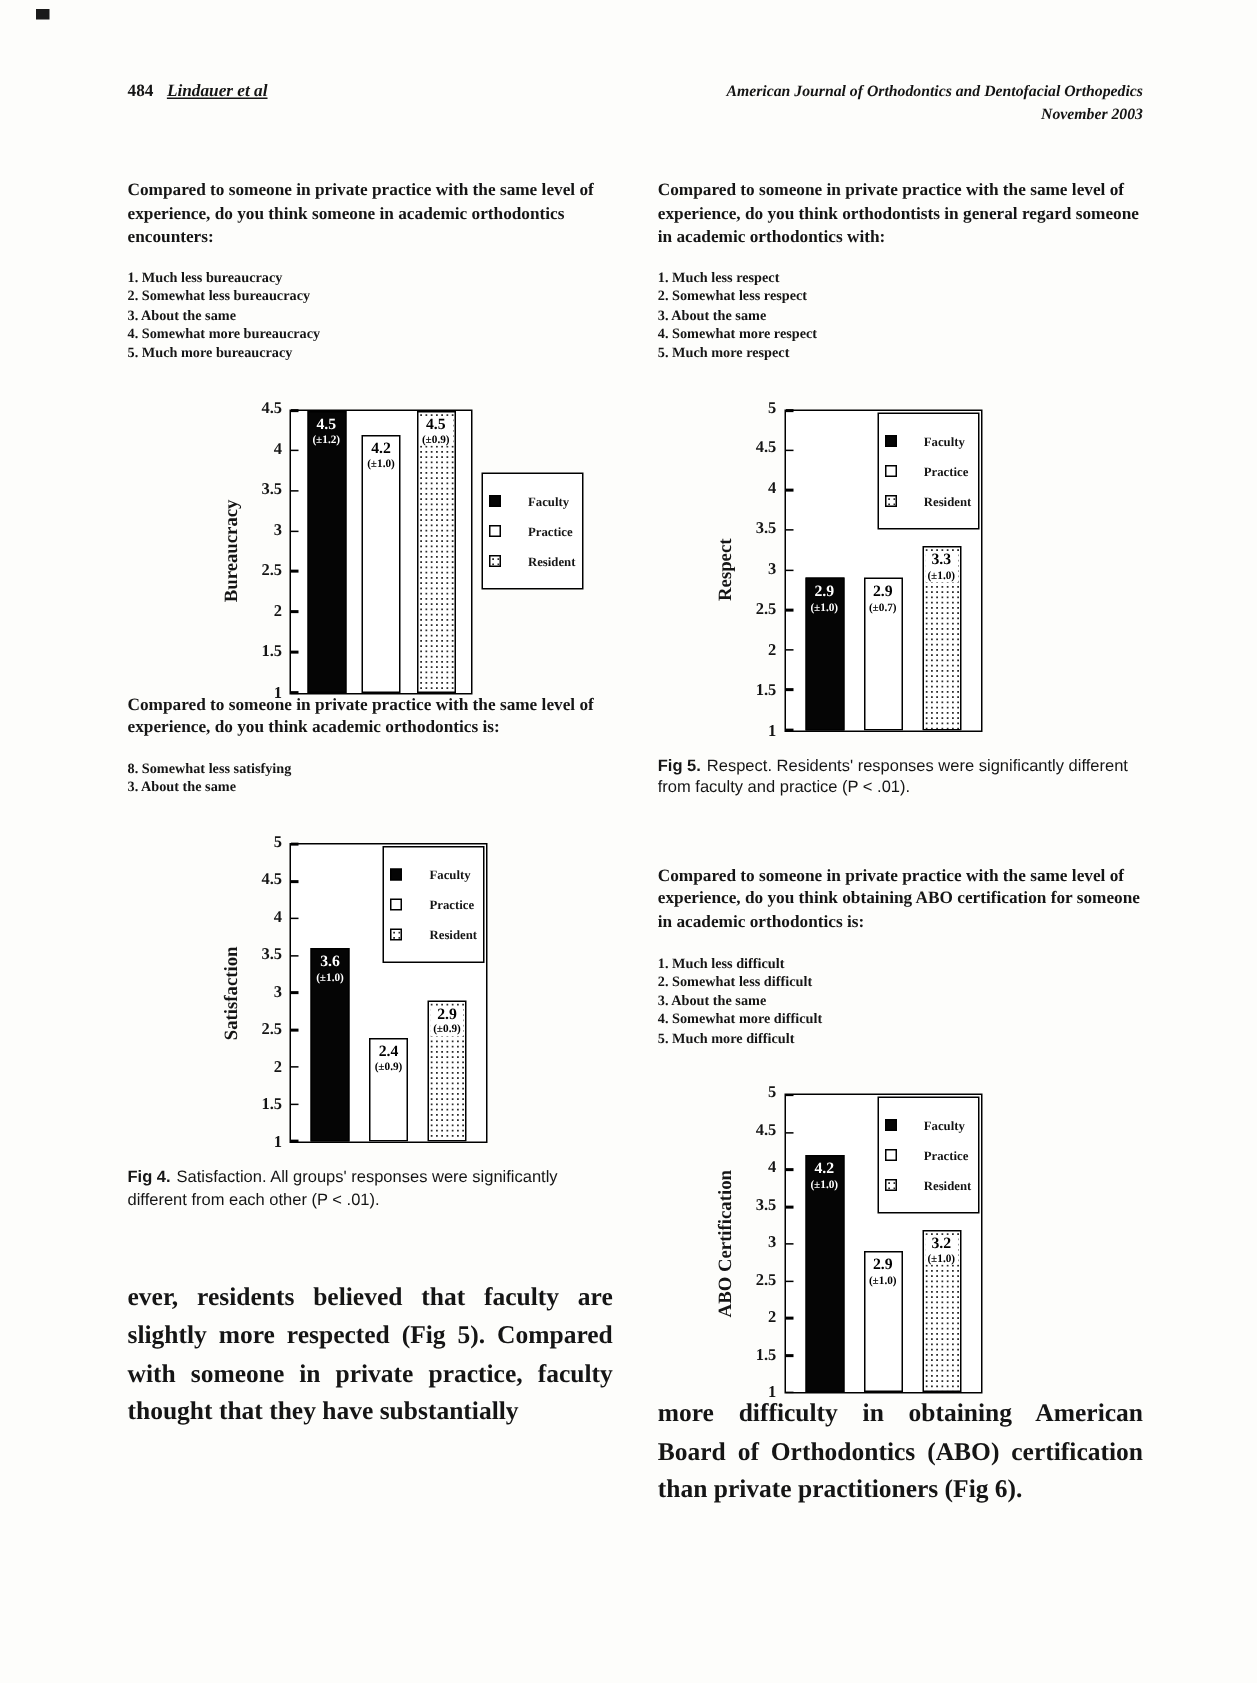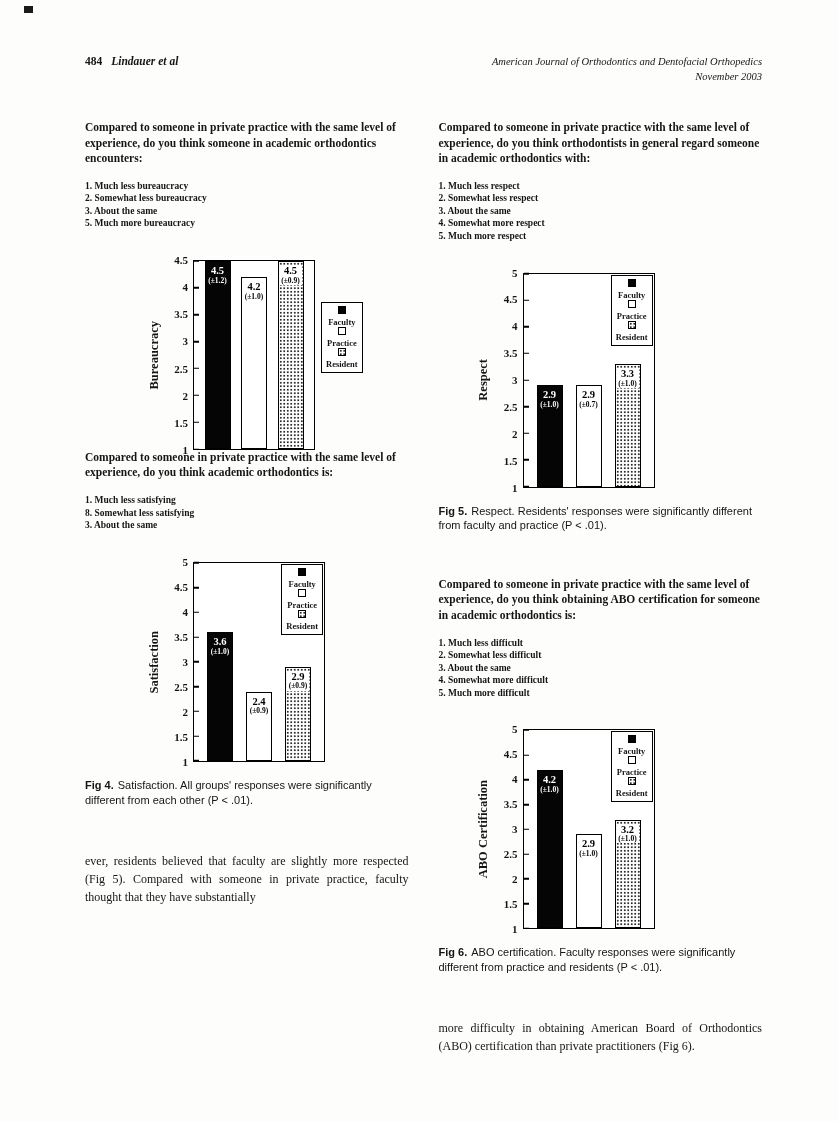--- a/index.html
+++ b/index.html
@@ -7,22 +7,22 @@
   body {
     width:838px; height:1122px; position:relative; overflow:hidden;
     font-family:"Liberation Serif", serif; color:#151515; background:#fdfdfb;
   }
   .artifact { position:absolute; left:24px; top:6px; width:9px; height:7px; background:#1a1a1a; }
   .page { padding:55px 76px 30px 85px; }
 
   
   .header { display:flex; justify-content:space-between; align-items:flex-start; margin-bottom:36px; }
   .h-left { font-size:11.5px; font-weight:bold; white-space:nowrap; }
-  .h-left .authors { font-style:italic; margin-left:9px; }
-  .h-right { text-align:right; font-size:10.5px; font-weight:normal; font-style:italic; line-height:1.4; }
+  .h-left .authors { font-style:italic; margin-left:9px;text-decoration:underline; }
+  .h-right { text-align:right; font-size:10.5px; font-weight:bold; font-style:italic; line-height:1.4; }
 
   
   .cols { display:grid; grid-template-columns:1fr 1fr; column-gap:30px; }
 
   
   .question { font-weight:bold; font-size:11.5px; line-height:1.32; margin:0 0 14px; }
   .options { margin:0 0 30px; }
   .option { font-weight:bold; font-size:9.5px; line-height:1.32; }
   .caption { font-family:"Liberation Sans", sans-serif; font-size:11px; line-height:1.35; margin:16px 0 44px; max-width:330px; }
   .cap-label { font-weight:bold; margin-right:4px; }
@@ -42,33 +42,33 @@
   .bar { position:relative; width:26px; border:1px solid #000; }
   .bar-faculty { background:#050505; color:#fff; }
   .bar-practice { background:#fff; color:#000; }
   .bar-resident { background-color:#fff; color:#000;
     background-image:radial-gradient(#2a2a2a 0.7px, transparent 0.85px); background-size:3.5px 3.5px; }
   .bar-label { position:absolute; top:3px; left:-4px; right:-4px; text-align:center; line-height:1.1; }
   .bar-resident .bar-label { background:#fff; left:1px; right:1px; }
   .bar-value { font-weight:bold; font-size:10.5px; }
   .bar-err { font-weight:bold; font-size:7.5px; }
   .legend { background:#fff; border:1px solid #000; padding:3px 4px; }
-  .legend-row { display:flex; align-items:center; gap:3px; margin:0 0;flex-direction:column; }
+  .legend-row { display:flex; align-items:center; gap:18px; margin:10px 0; }
   .swatch { width:8px; height:8px; border:1px solid #000; flex:none; }
   .legend-text { font-weight:bold; font-size:8.5px; white-space:nowrap; }
   .legend-right { margin-left:6px; margin-top:42px; }
   .legend-overlay { position:absolute; top:2px; right:2px; z-index:2; }
 
   
   .c0 .ylabel, .c0 .yaxis, .c0 .plot { height:190px; } .c0 .plot { width:122px; }
   .c1 .ylabel, .c1 .yaxis, .c1 .plot { height:200px; } .c1 .plot { width:132px; }
   .c2 .ylabel, .c2 .yaxis, .c2 .plot { height:215px; } .c2 .plot { width:132px; }
   .c3 .ylabel, .c3 .yaxis, .c3 .plot { height:200px; } .c3 .plot { width:132px; }
 
-  .bodytext { font-size:12px; line-height:1.5; text-align:justify; max-width:332px; }
+  .bodytext { font-size:17px; line-height:1.5; text-align:justify; max-width:332px;font-weight:bold; }
 </style>
 </head>
 <body>
 
 <div class="artifact"></div>
 
 <div class="page">
 
   <div class="header">
     <div class="h-left">
@@ -83,20 +83,21 @@
   <div class="cols">
 
     <div class="col-left">
 
       <section class="figure">
         <p class="question">Compared to someone in private practice with the same level of experience, do you think someone in academic orthodontics encounters:</p>
         <div class="options">
             <div class="option">1. Much less bureaucracy</div>
             <div class="option">2. Somewhat less bureaucracy</div>
             <div class="option">3. About the same</div>
+            <div class="option">4. Somewhat more bureaucracy</div>
             <div class="option">5. Much more bureaucracy</div>
           </div>
         <div class="chart c0">
           <div class="ylabel">
               <span>Bureaucracy</span>
             </div>
           <div class="yaxis">
               <div class="ytick" style="bottom: 0%;">1</div>
               <div class="ytick" style="bottom: 14.2857%;">1.5</div>
               <div class="ytick" style="bottom: 28.5714%;">2</div>
@@ -149,21 +150,20 @@
                 <span class="swatch bar-resident"></span>
                 <span class="legend-text">Resident</span>
               </div>
             </div>
         </div>
       </section>
 
       <section class="figure">
         <p class="question">Compared to someone in private practice with the same level of experience, do you think academic orthodontics is:</p>
         <div class="options">
-            <div class="option">1. Much less satisfying</div>
             <div class="option">8. Somewhat less satisfying</div>
             <div class="option">3. About the same</div>
           </div>
         <div class="chart c1">
           <div class="ylabel">
               <span>Satisfaction</span>
             </div>
           <div class="yaxis">
               <div class="ytick" style="bottom: 0%;">1</div>
               <div class="ytick" style="bottom: 12.5%;">1.5</div>
@@ -369,22 +369,19 @@
                   <span class="swatch bar-practice"></span>
                   <span class="legend-text">Practice</span>
                 </div>
                 <div class="legend-row">
                   <span class="swatch bar-resident"></span>
                   <span class="legend-text">Resident</span>
                 </div>
               </div>
           </div>
         </div>
-        <p class="caption">
-          <span class="cap-label">Fig 6.</span><span>ABO certification. Faculty responses were significantly different from practice and residents (P &lt; .01).</span>
-        </p>
       </section>
 
       <p class="bodytext">more difficulty in obtaining American Board of Orthodontics (ABO) certification than private practitioners (Fig 6).</p>
     </div>
 
   </div>
 </div>
 
 </body></html>

